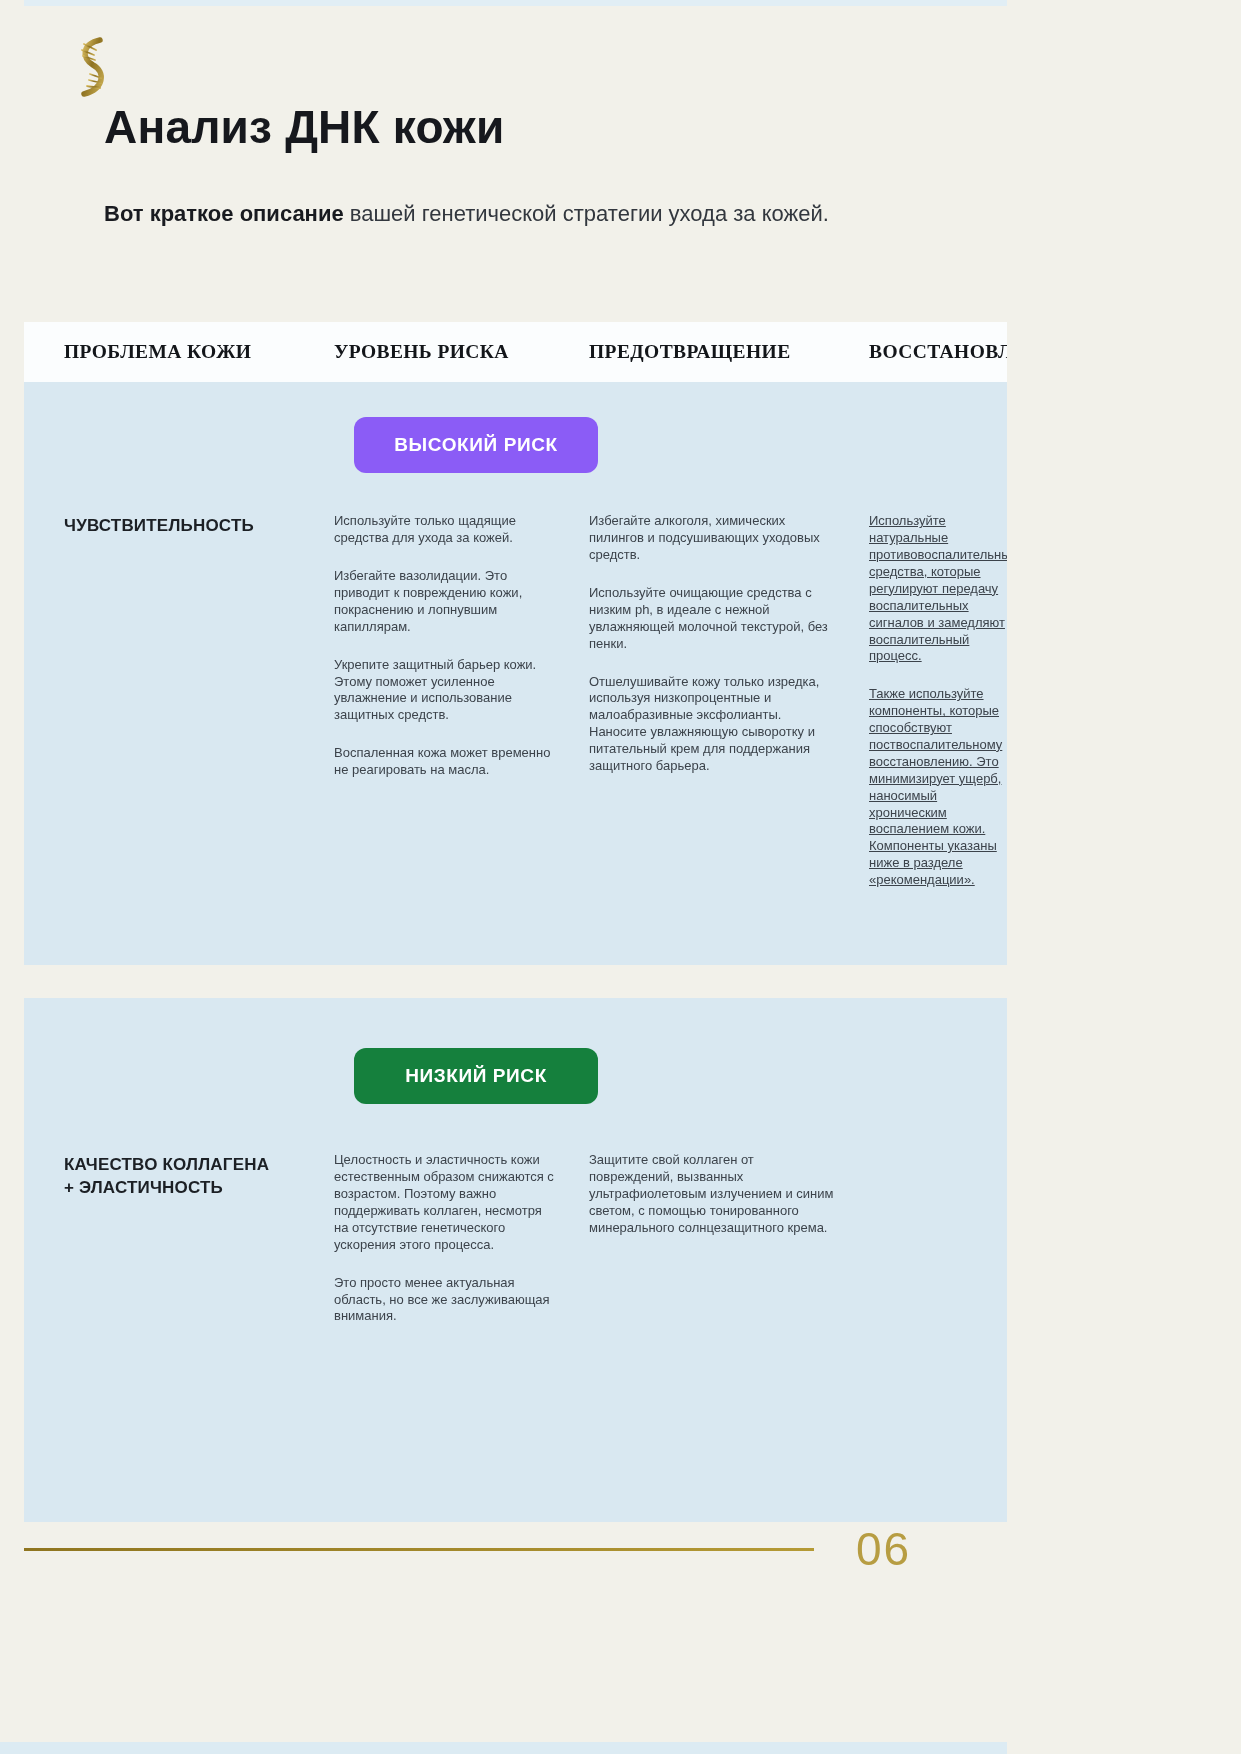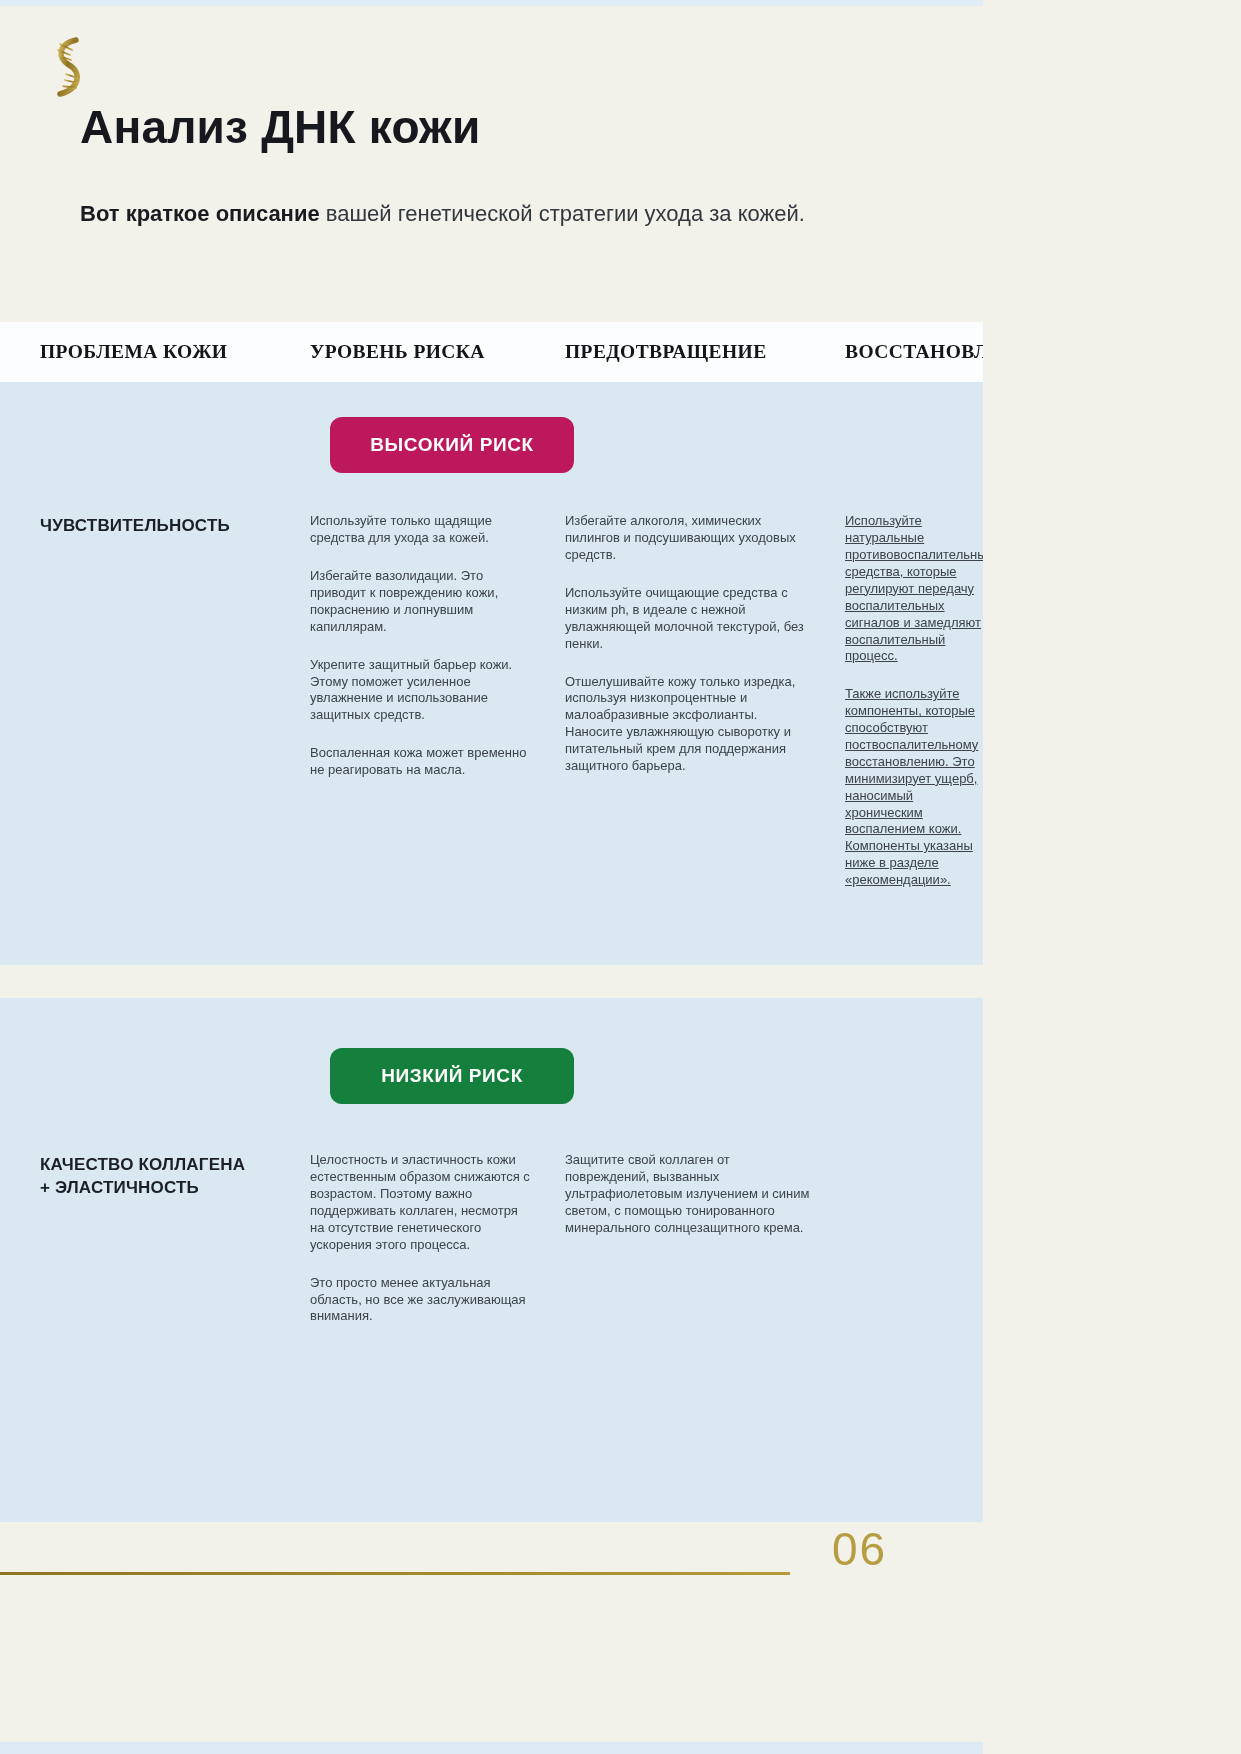--- a/index.html
+++ b/index.html
@@ -1,20 +1,21 @@
 <!DOCTYPE html>
 <html lang="ru"><head>
 <meta charset="utf-8">
 <style>
   html,body{margin:0;padding:0;background:#f2f1ea;}
   .page{
     width:983px;height:1754px;position:relative;overflow:hidden;
     background:#f2f1ea;
     font-family:"Liberation Sans","DejaVu Sans",sans-serif;
     color:#3c434b;
+    padding-left:24px;
   }
   .edge-strip{width:100%;height:6px;background:#e1eef5;}
   .bottom-strip{position:absolute;left:0;bottom:0;width:100%;height:12px;background:#dcebf3;}
 
   .logo{margin:30px 0 0 46px;width:44px;height:62px;}
 
   .title{
     margin:4px 0 0 80px;font-size:46px;line-height:1.1;font-weight:800;
     color:#16181d;letter-spacing:.2px;
   }
@@ -35,36 +36,36 @@
   .section{background:#d9e8f1;box-sizing:border-box;}
   .section-1{height:583px;padding-top:35px;}
   .section-2{height:524px;padding-top:50px;}
   .section-gap{height:33px;}
 
   .badge{
     display:flex;align-items:center;justify-content:center;
     width:244px;height:56px;border-radius:12px;margin-left:20px;
     color:#ffffff;font-size:19px;font-weight:700;letter-spacing:.6px;
   }
-  .badge-high{background:#be185d;text-align:center;}
+  .badge-high{background:#8b5cf6;text-align:center;}
   .badge-low{background:#15803d;}
 
   .content-1{margin-top:40px;}
   .content-2{margin-top:48px;}
 
   .problem{
     font-size:17px;font-weight:800;color:#1c2025;letter-spacing:.2px;
     line-height:1.35;max-width:258px;white-space:pre-line;padding-top:2px;
   }
   .cell p{margin:0 0 21px 0;font-size:13px;line-height:1.3;color:#3c434b;}
   .cell-risk p{max-width:222px;}
   .cell-prev p{max-width:252px;}
   .cell-rec p{max-width:238px;text-decoration:underline;}
 
-  .footer-row{display:flex;align-items:flex-end;margin-top:2px;}
+  .footer-row{display:flex;align-items:center;margin-top:2px;}
   .gold-line{width:790px;height:3px;background:linear-gradient(90deg,#8f751f,#b59a35);}
   .page-num{
     margin-left:42px;font-size:46px;font-weight:300;letter-spacing:2px;
     color:#b79d42;line-height:1.1;
   }
 </style>
 </head>
 <body>
 
 <div class="page">

